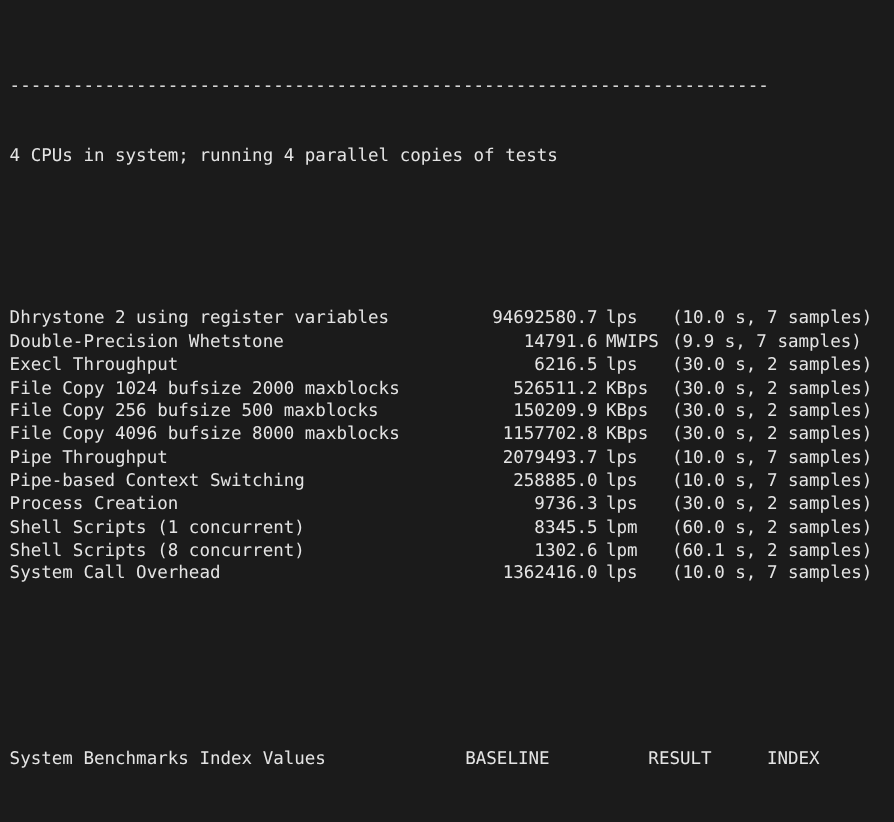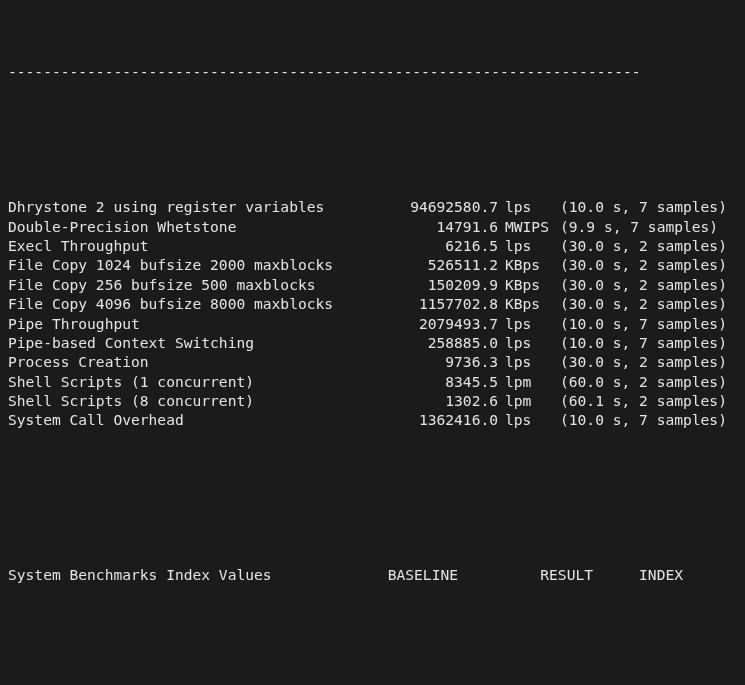--- a/index.html
+++ b/index.html
@@ -117,20 +117,21 @@
     z-index: 5;
   }
 </style>
 </head>
 <body>
 
 <div id="terminal">
   <div class="screen">
 
     <span class="line dashes">------------------------------------------------------------------------</span>
+    <span class="line">4 CPUs in system; running 4 parallel copies of tests</span>
     <span class="blank"></span>
 
     <div id="raw-rows"><span class="row"><span class="c-label">Dhrystone 2 using register variables</span><span class="c-val">94692580.7</span><span class="c-unit">lps</span><span class="c-timing">(10.0 s, 7 samples)</span></span><span class="row"><span class="c-label">Double-Precision Whetstone</span><span class="c-val">14791.6</span><span class="c-unit">MWIPS</span><span class="c-timing">(9.9 s, 7 samples)</span></span><span class="row"><span class="c-label">Execl Throughput</span><span class="c-val">6216.5</span><span class="c-unit">lps</span><span class="c-timing">(30.0 s, 2 samples)</span></span><span class="row"><span class="c-label">File Copy 1024 bufsize 2000 maxblocks</span><span class="c-val">526511.2</span><span class="c-unit">KBps</span><span class="c-timing">(30.0 s, 2 samples)</span></span><span class="row"><span class="c-label">File Copy 256 bufsize 500 maxblocks</span><span class="c-val">150209.9</span><span class="c-unit">KBps</span><span class="c-timing">(30.0 s, 2 samples)</span></span><span class="row"><span class="c-label">File Copy 4096 bufsize 8000 maxblocks</span><span class="c-val">1157702.8</span><span class="c-unit">KBps</span><span class="c-timing">(30.0 s, 2 samples)</span></span><span class="row"><span class="c-label">Pipe Throughput</span><span class="c-val">2079493.7</span><span class="c-unit">lps</span><span class="c-timing">(10.0 s, 7 samples)</span></span><span class="row"><span class="c-label">Pipe-based Context Switching</span><span class="c-val">258885.0</span><span class="c-unit">lps</span><span class="c-timing">(10.0 s, 7 samples)</span></span><span class="row"><span class="c-label">Process Creation</span><span class="c-val">9736.3</span><span class="c-unit">lps</span><span class="c-timing">(30.0 s, 2 samples)</span></span><span class="row"><span class="c-label">Shell Scripts (1 concurrent)</span><span class="c-val">8345.5</span><span class="c-unit">lpm</span><span class="c-timing">(60.0 s, 2 samples)</span></span><span class="row"><span class="c-label">Shell Scripts (8 concurrent)</span><span class="c-val">1302.6</span><span class="c-unit">lpm</span><span class="c-timing">(60.1 s, 2 samples)</span></span><span class="row"><span class="c-label">System Call Overhead</span><span class="c-val">1362416.0</span><span class="c-unit">lps</span><span class="c-timing">(10.0 s, 7 samples)</span></span></div>
 
     <span class="blank"></span>
 
     <span class="row"><span class="i-label">System Benchmarks Index Values</span><span class="i-base">BASELINE</span><span class="i-res">RESULT</span><span class="i-idx">INDEX</span></span>
 
     
 

